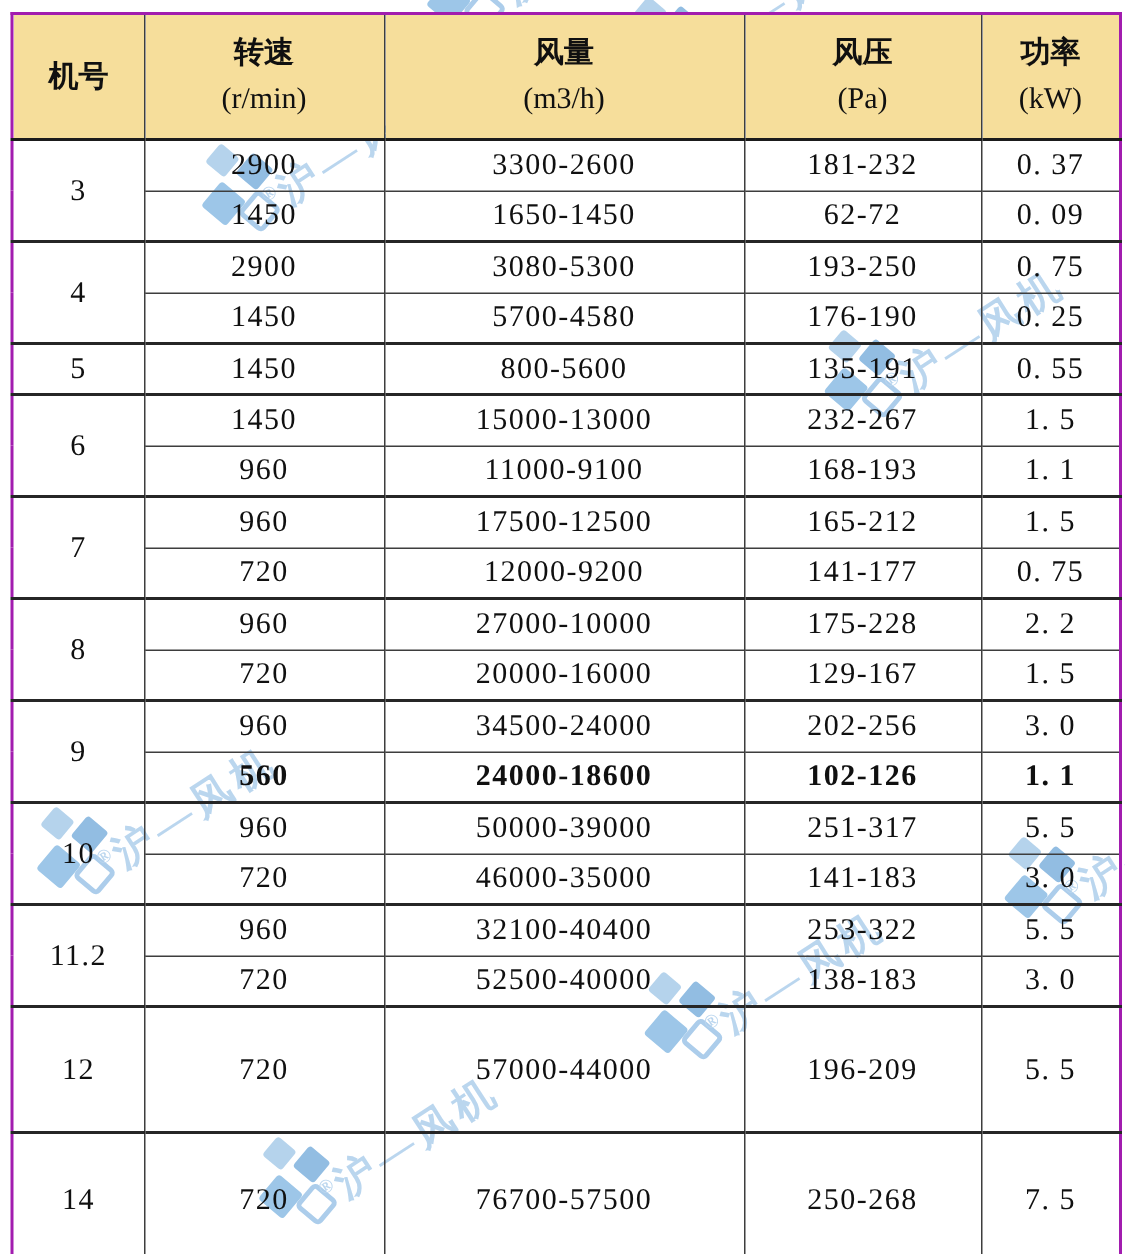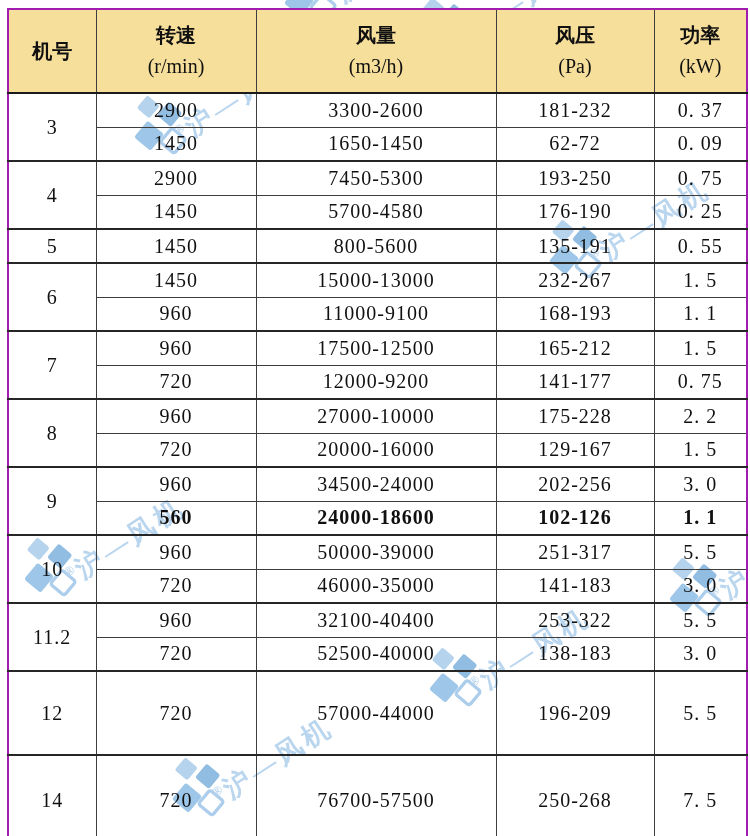--- a/index.html
+++ b/index.html
@@ -196,21 +196,21 @@
         </tr>
         <tr style="height: 34px;">
           <td>1450</td>
           <td>1650-1450</td>
           <td>62-72</td>
           <td>0. 09</td>
         </tr>
         <tr class="group-start" style="height: 34px;">
           <td rowspan="2">4</td>
           <td>2900</td>
-          <td>7450-5300</td>
+          <td>3080-5300</td>
           <td>193-250</td>
           <td>0. 75</td>
         </tr>
         <tr style="height: 34px;">
           <td>1450</td>
           <td>5700-4580</td>
           <td>176-190</td>
           <td>0. 25</td>
         </tr>
         <tr class="group-start" style="height: 34px;">

